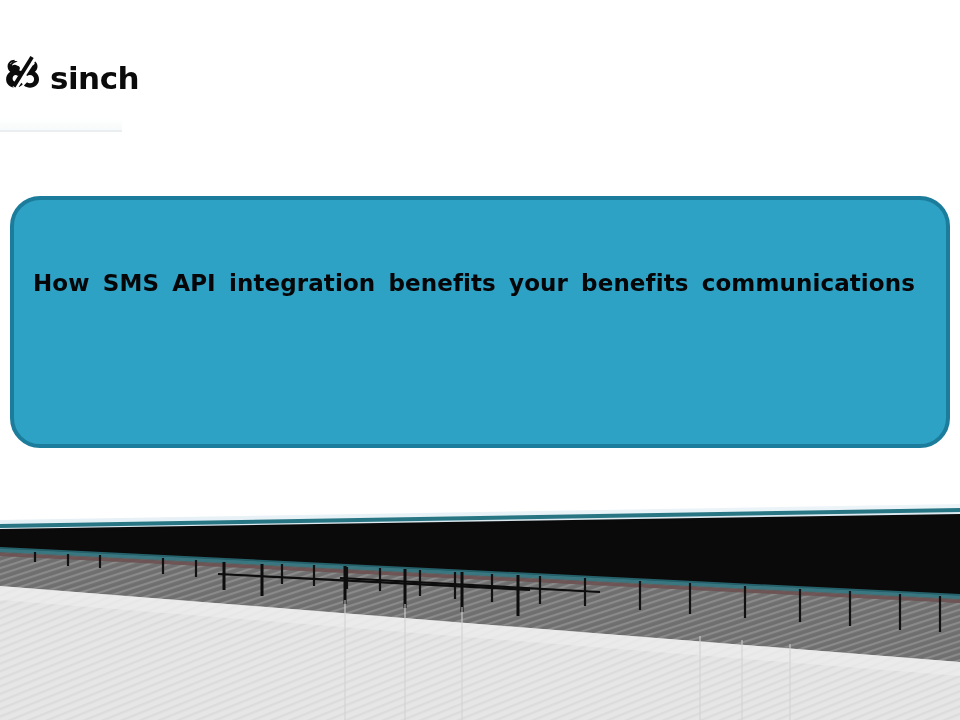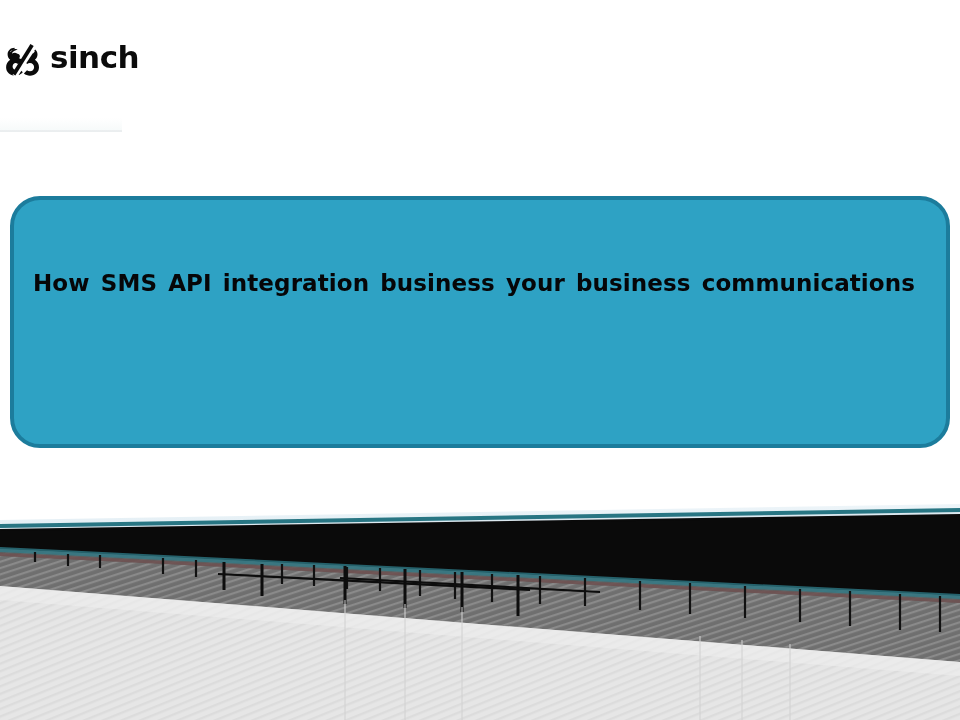--- a/index.html
+++ b/index.html
@@ -26,21 +26,21 @@
   }
 
   
   #brand {
     position: absolute;
     left: 4px;
     top: 41px;
     width: 140px;
     height: 52px;
     display: flex;
-    align-items: flex-start;
+    align-items: flex-end;
   }
   #brand-mark {
     width: 44px;
     height: 40px;
     display: block;
     flex: 0 0 auto;
   }
   #brand-word {
     margin-left: 2px;
     font-family: "DejaVu Sans", "Liberation Sans", sans-serif;
@@ -152,21 +152,21 @@
         <path d="M26.4 3.0l3.3 2.0L11.4 34.6l-3.3-2.0z"></path>
       </g>
     </svg>
     <span id="brand-word">sinch</span>
   </div>
 
   <div id="header-rule-glow"></div>
   <div id="header-rule"></div>
 
   <div id="title-panel">
-    <p id="title-text">How SMS API integration business your business communications</p>
+    <p id="title-text">How SMS API integration benefits your benefits communications</p>
   </div>
 
   <div id="bottom-art">
     <svg viewBox="0 0 960 216" preserveAspectRatio="none">
       <defs>
 
         <pattern id="slatHatch" width="6" height="6" patternUnits="userSpaceOnUse" patternTransform="rotate(72)">
           <rect width="6" height="6" fill="#6f6f6f"></rect>
           <rect width="2.2" height="6" fill="#8a8a8a"></rect>
         </pattern>

